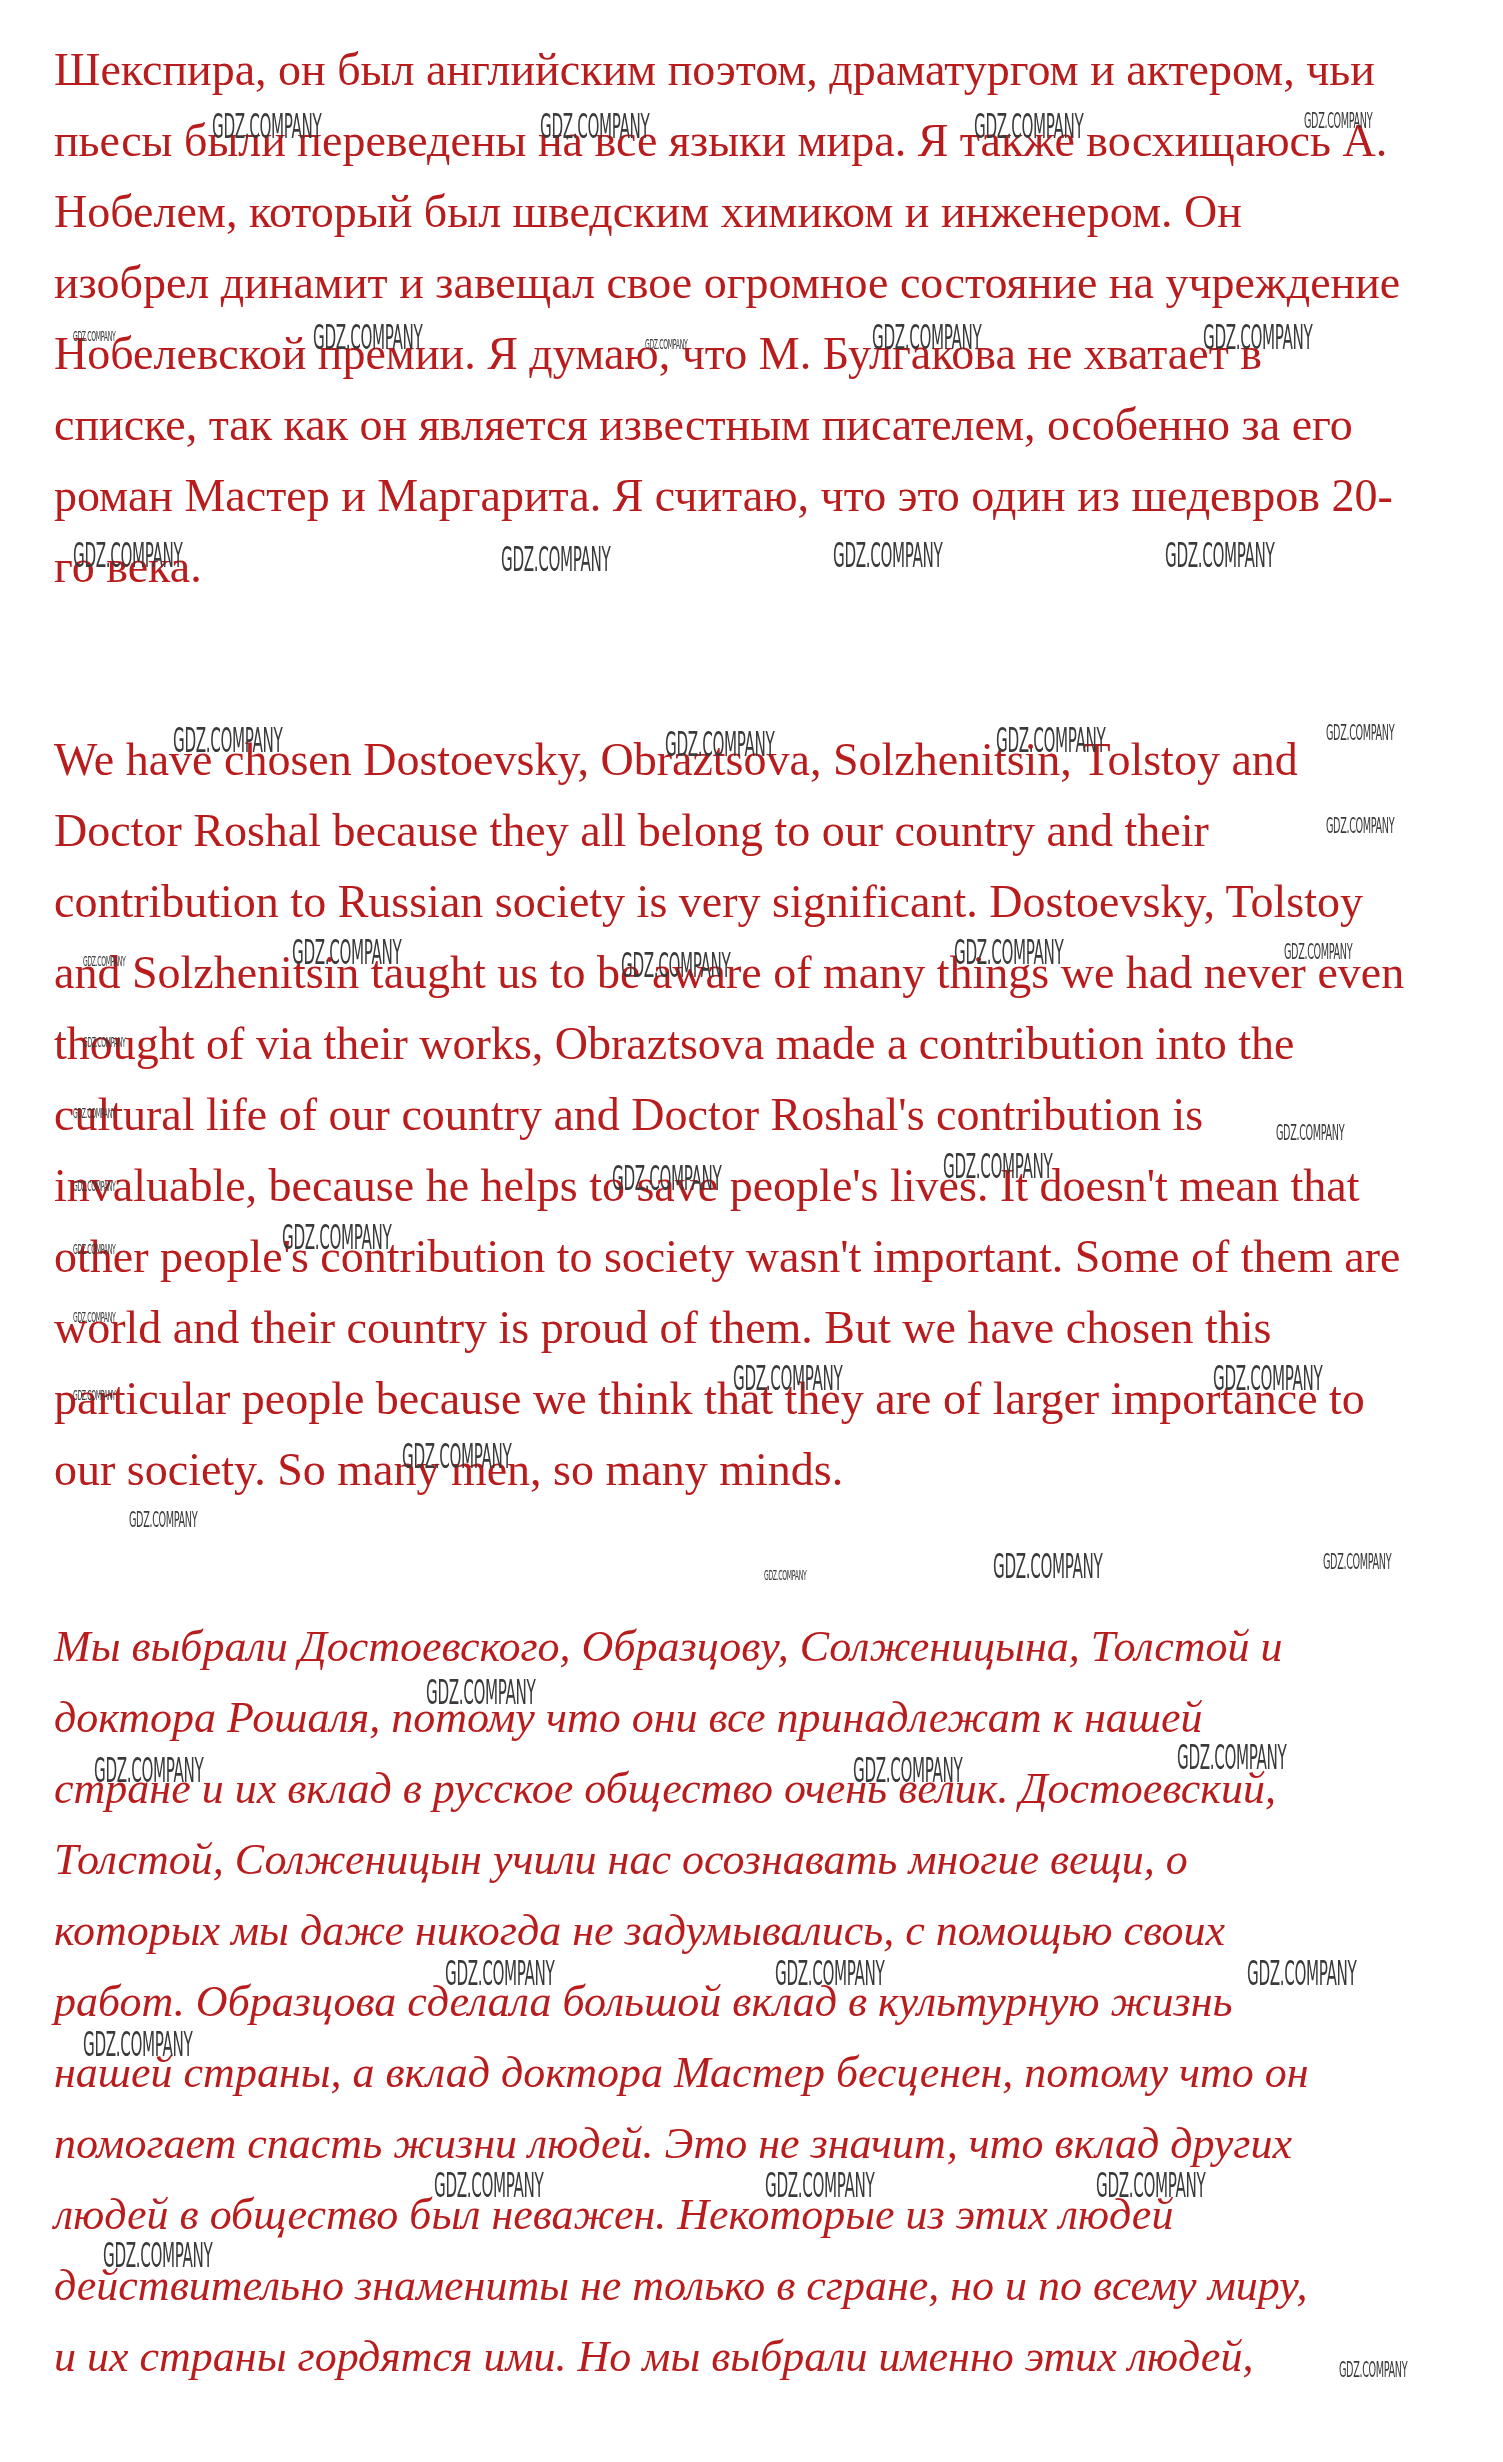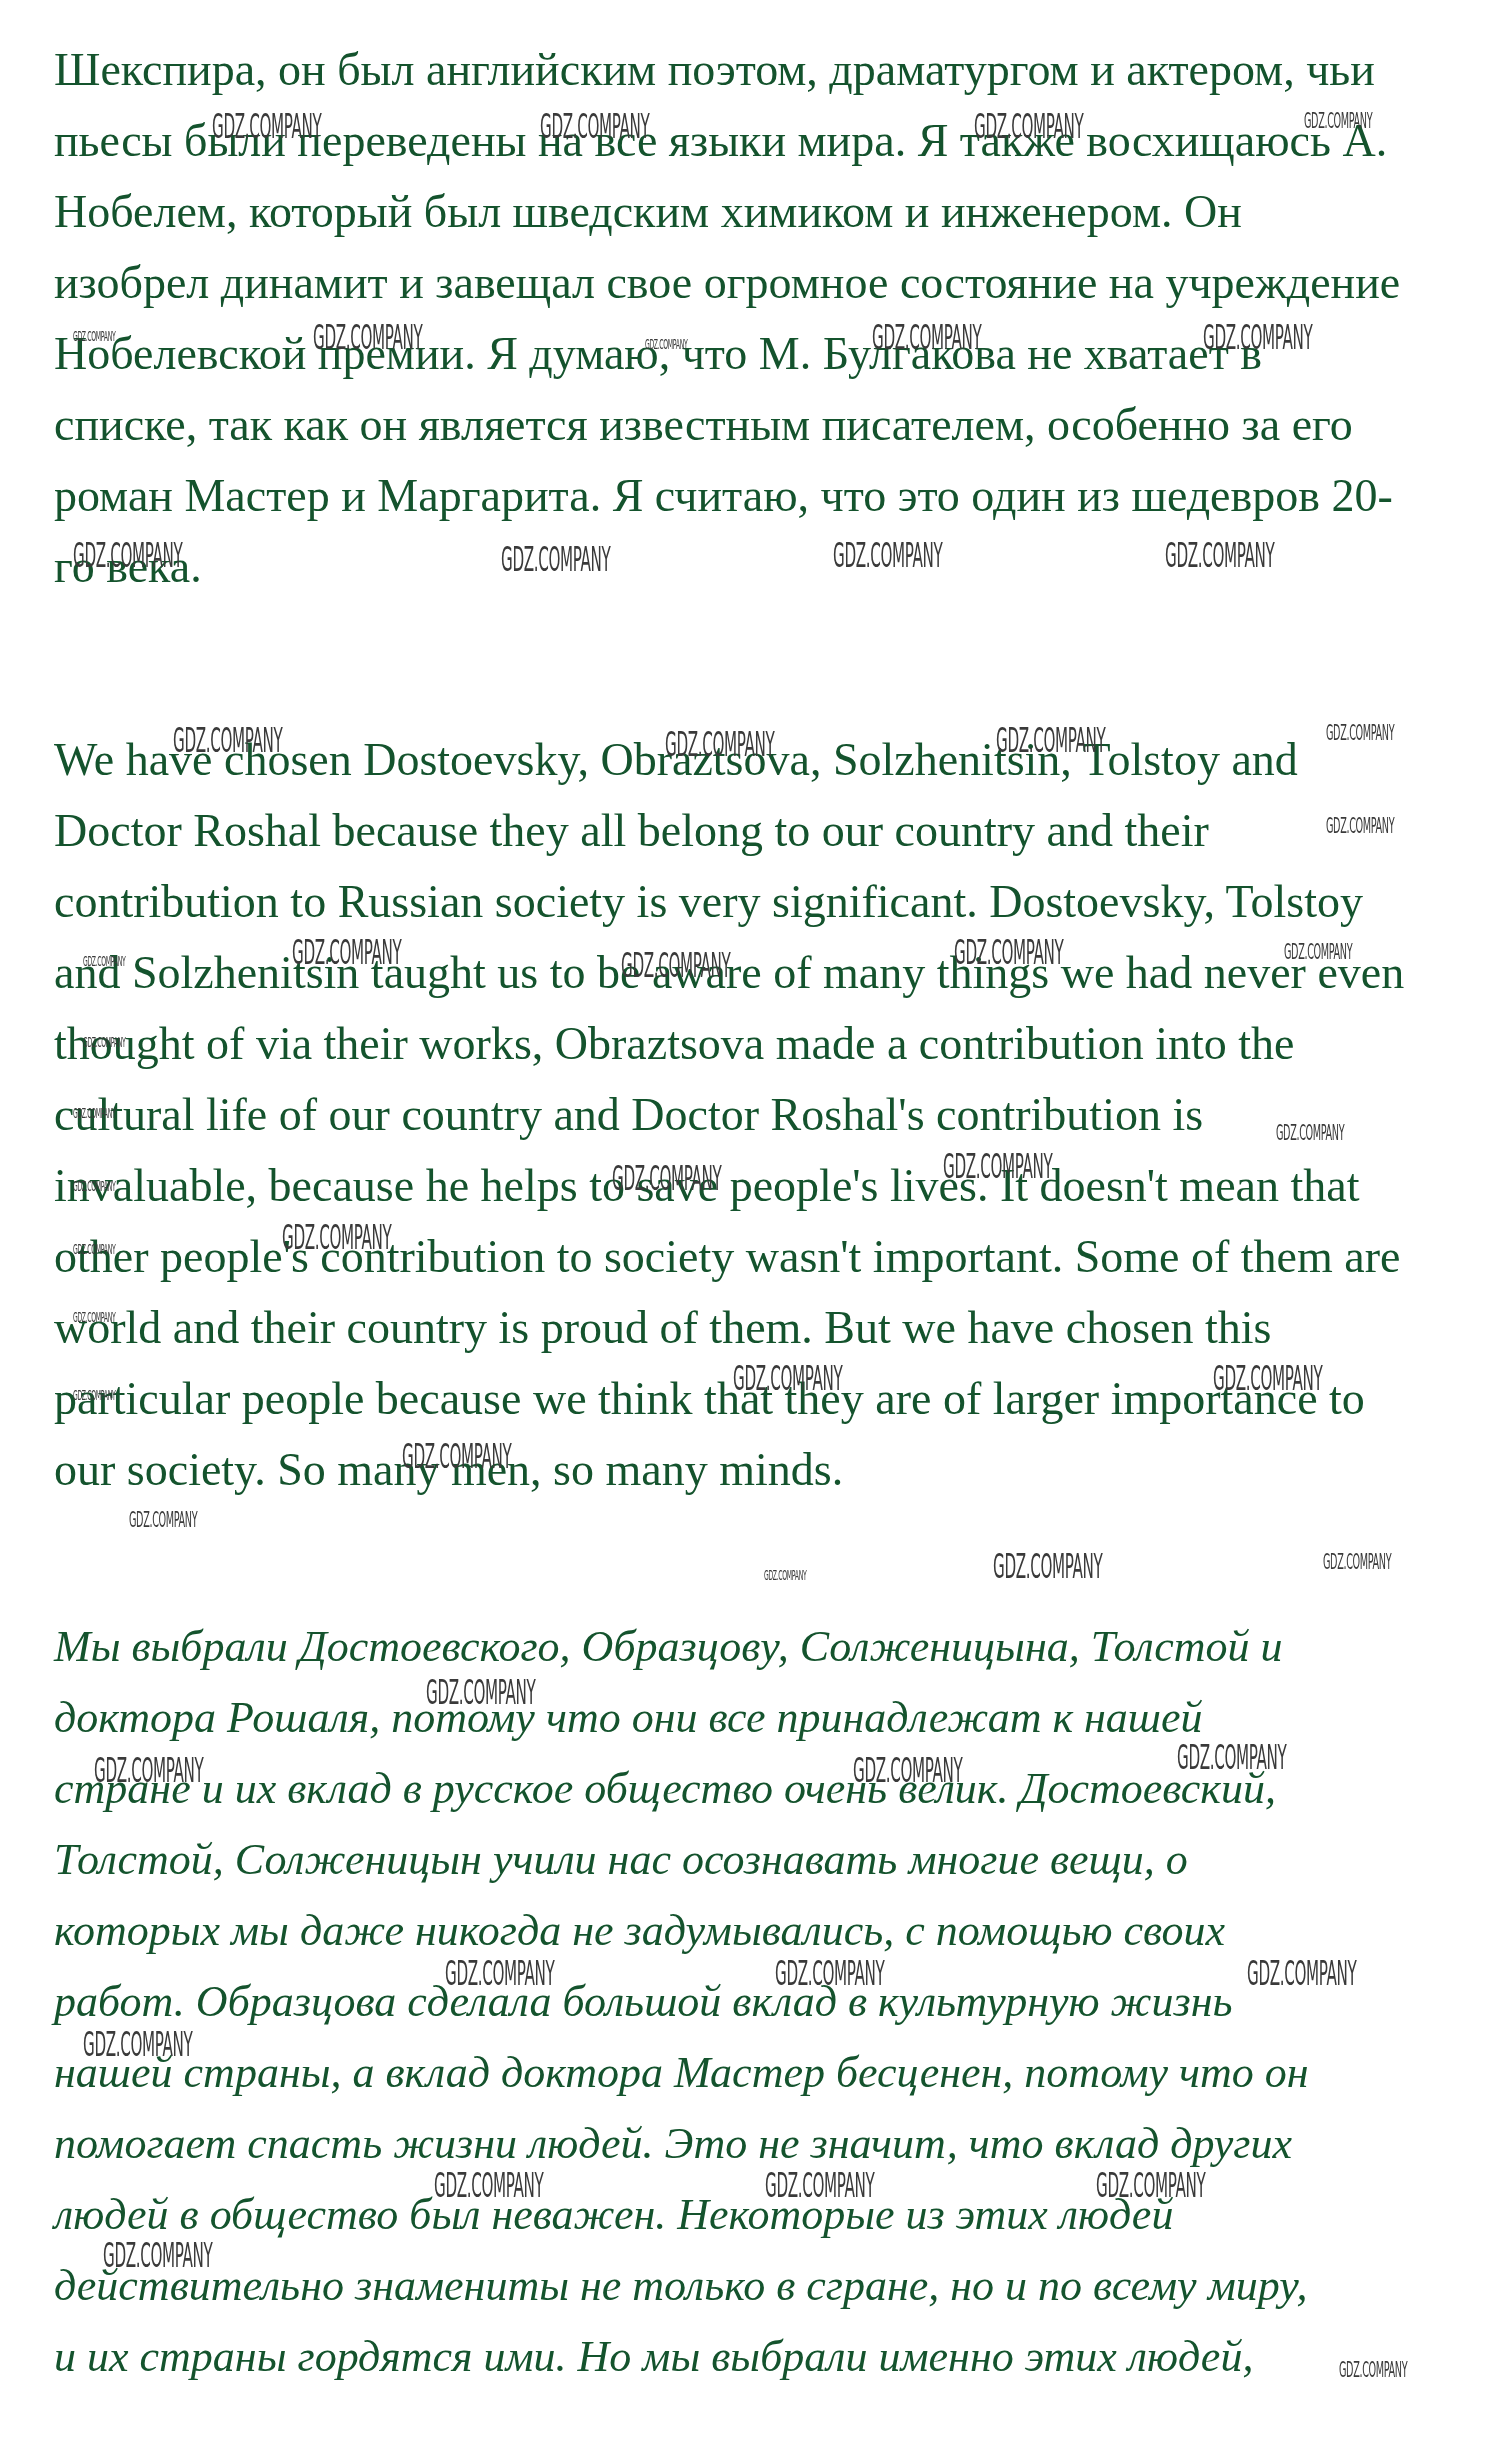--- a/index.html
+++ b/index.html
@@ -19,21 +19,21 @@
     top: 0;
     width: 1503px;
     height: 2462px;
     background: #ffffff;
   }
   .para {
     position: absolute;
     left: 54px;
     width: 1384px;
     margin: 0;
-    color: #14532d;
+    color: #b91c1c;
     font-family: "Liberation Serif", "DejaVu Serif", serif;
     font-size: 46px;
     line-height: 71px;
   }
   .para .line {
     display: block;
     white-space: nowrap;
   }
   .para.italic {
     font-style: italic;

